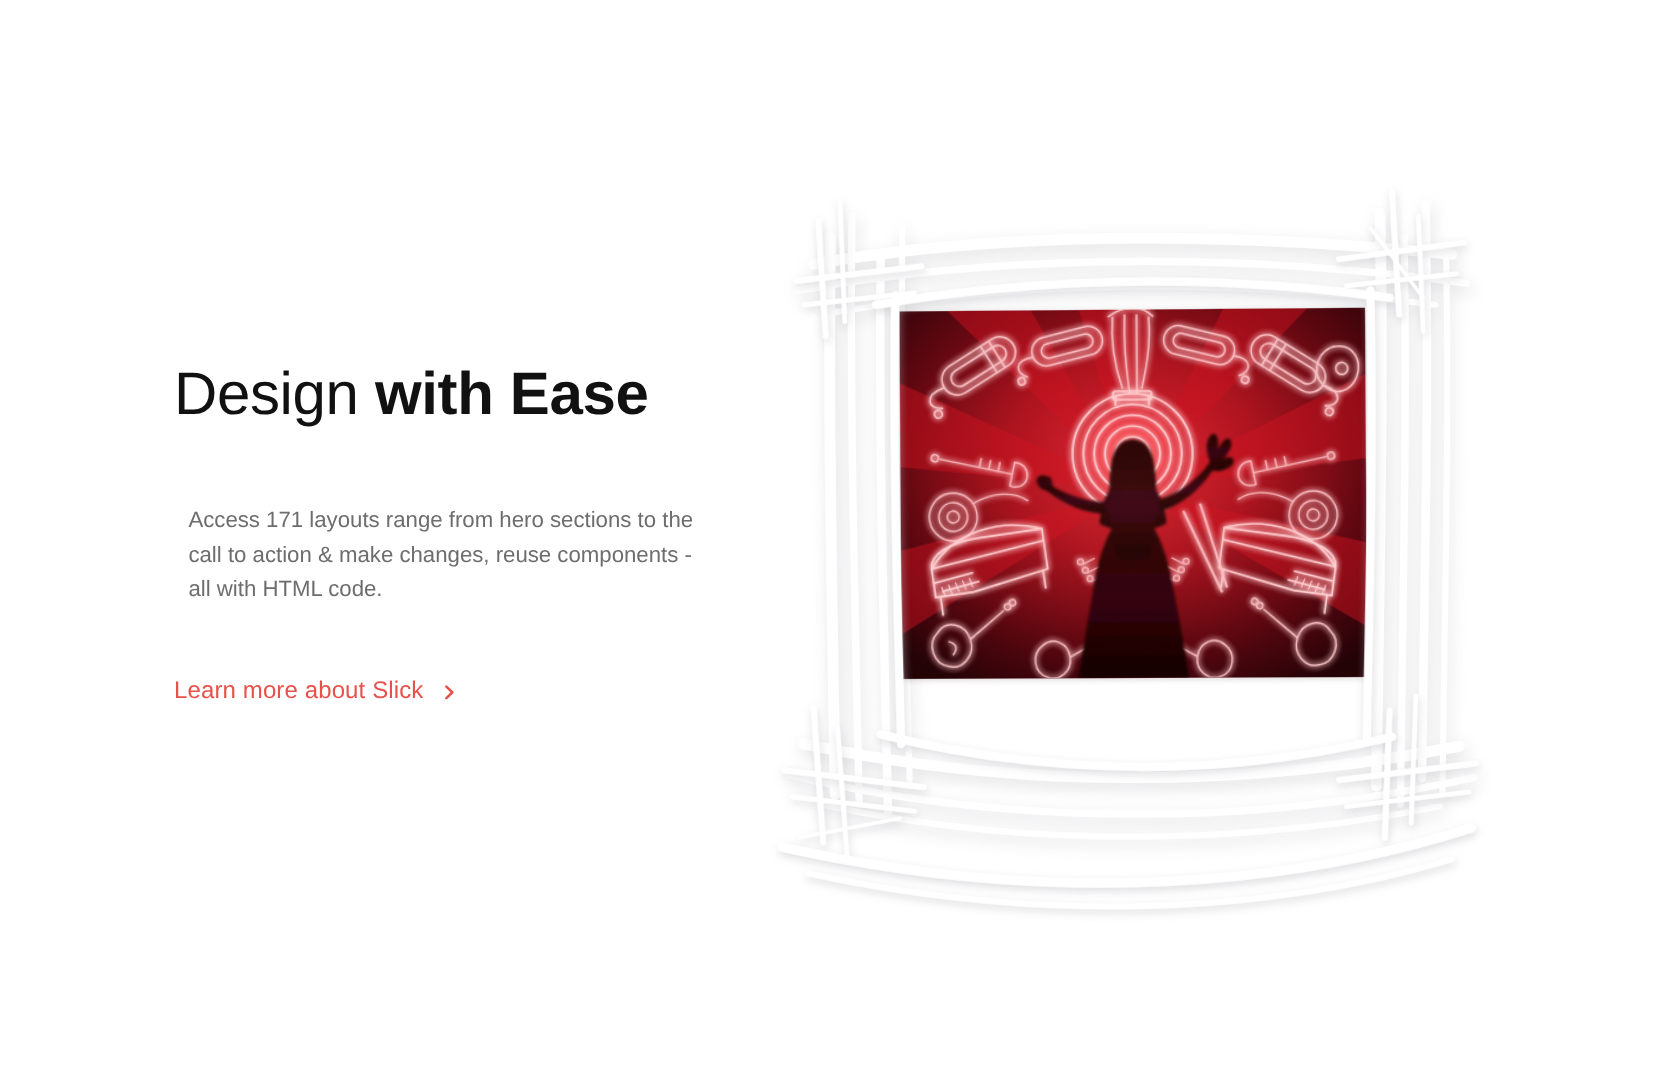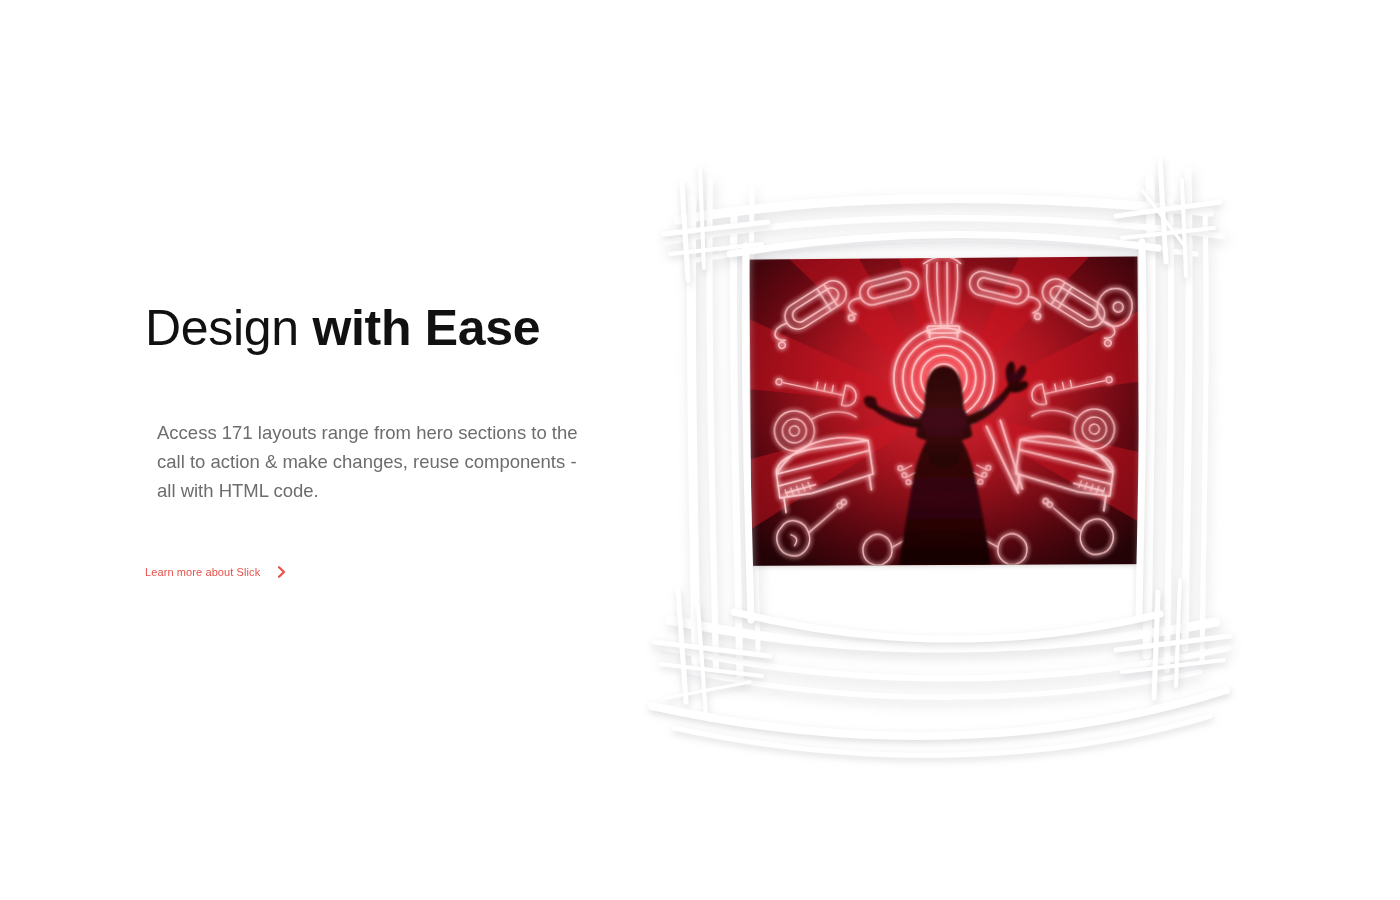--- a/index.html
+++ b/index.html
@@ -59,21 +59,21 @@
   }
 
   .cta {
     position: absolute;
     top: 265px;
     left: 0;
     display: inline-flex;
     align-items: center;
     text-decoration: none;
     color: #e8514a;
-    font-size: 11px;
+    font-size: 20px;
     font-weight: 400;
     letter-spacing: 0.1px;
   }
   .cta .cta-label { color: #e8514a; }
   .cta .chevron {
     margin-left: 16px;
     display: inline-flex;
     align-items: center;
     justify-content: center;
     width: 12px;

